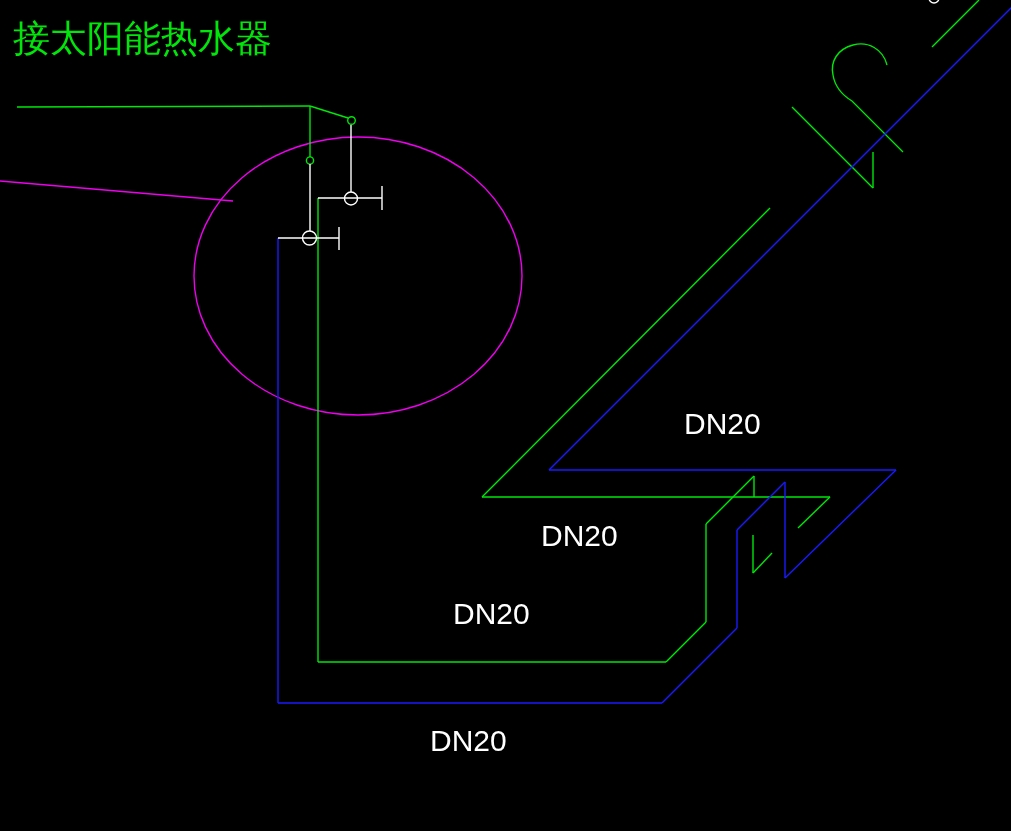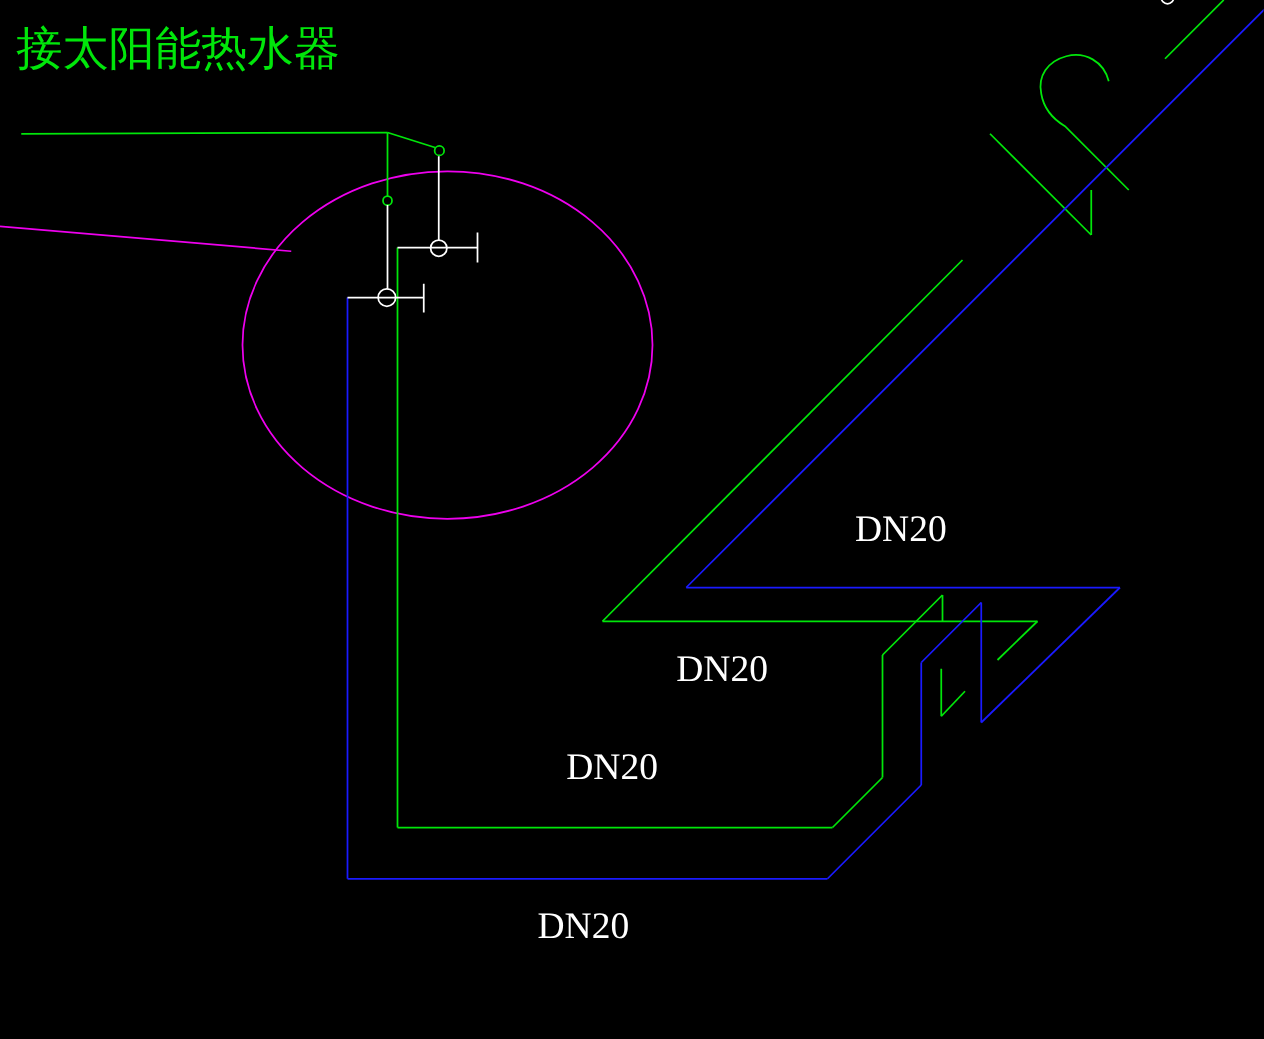--- a/index.html
+++ b/index.html
@@ -13,21 +13,21 @@
   .cad-label{
     position:absolute;
     line-height:1;
     white-space:nowrap;
   }
   .title-label{
     font-family:"DejaVu Sans","Liberation Sans",sans-serif;
     letter-spacing:0px;
   }
   .dn20-label{
-    font-family:Liberation Serif, serif;
+    font-family:Liberation Sans, sans-serif;
     font-weight:normal;
     letter-spacing:0px;
   }
 </style>
 </head>
 <body>
 
 <div class="stage">
 
   <svg id="drawing-svg" viewBox="0 0 1011 831" width="1011" height="831">

